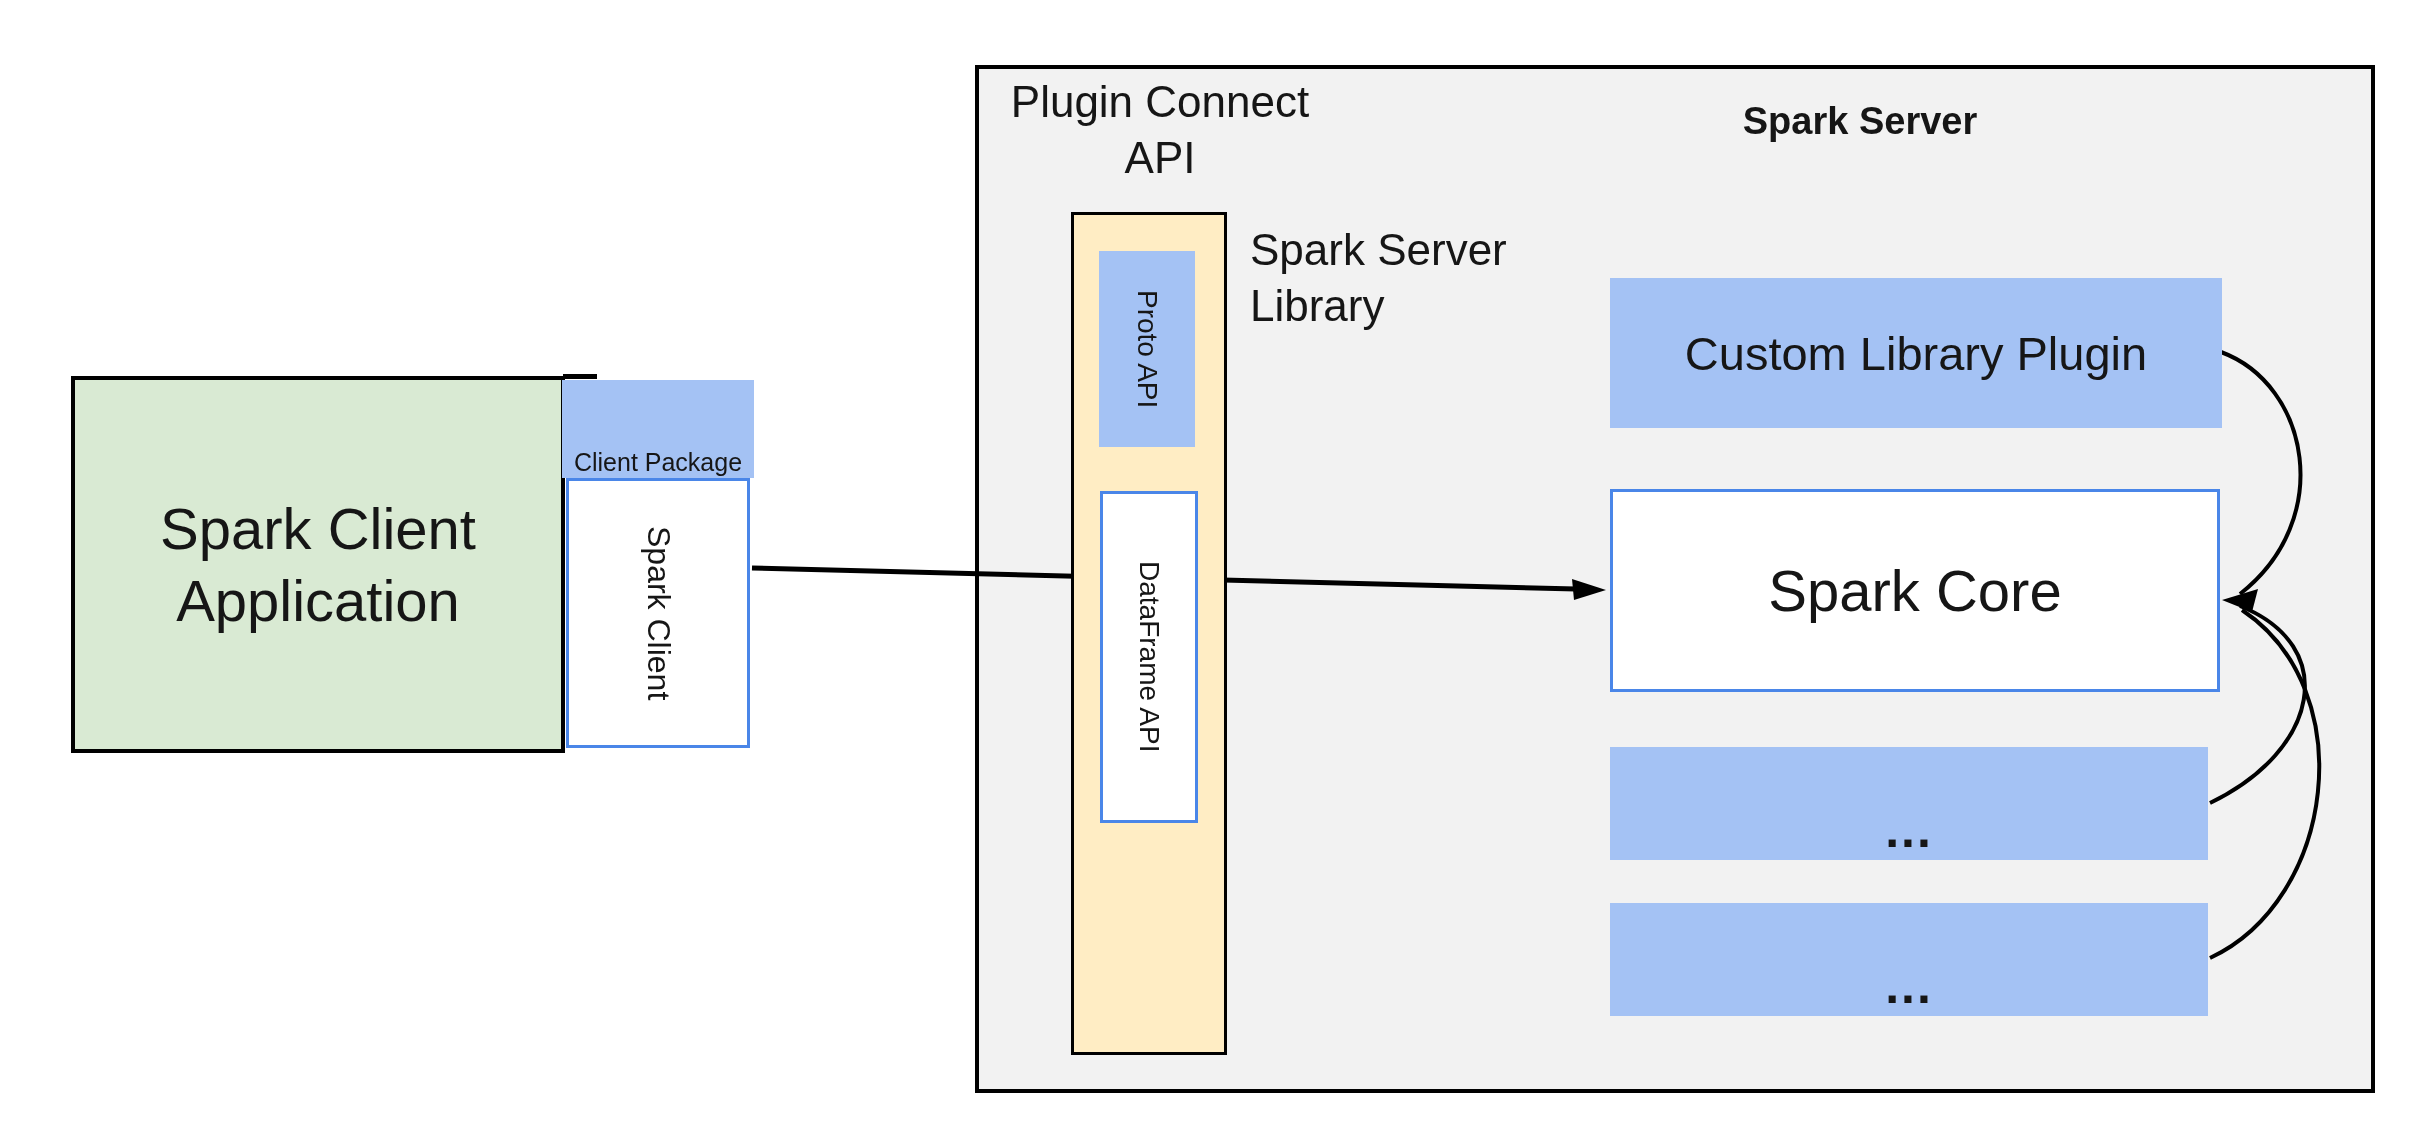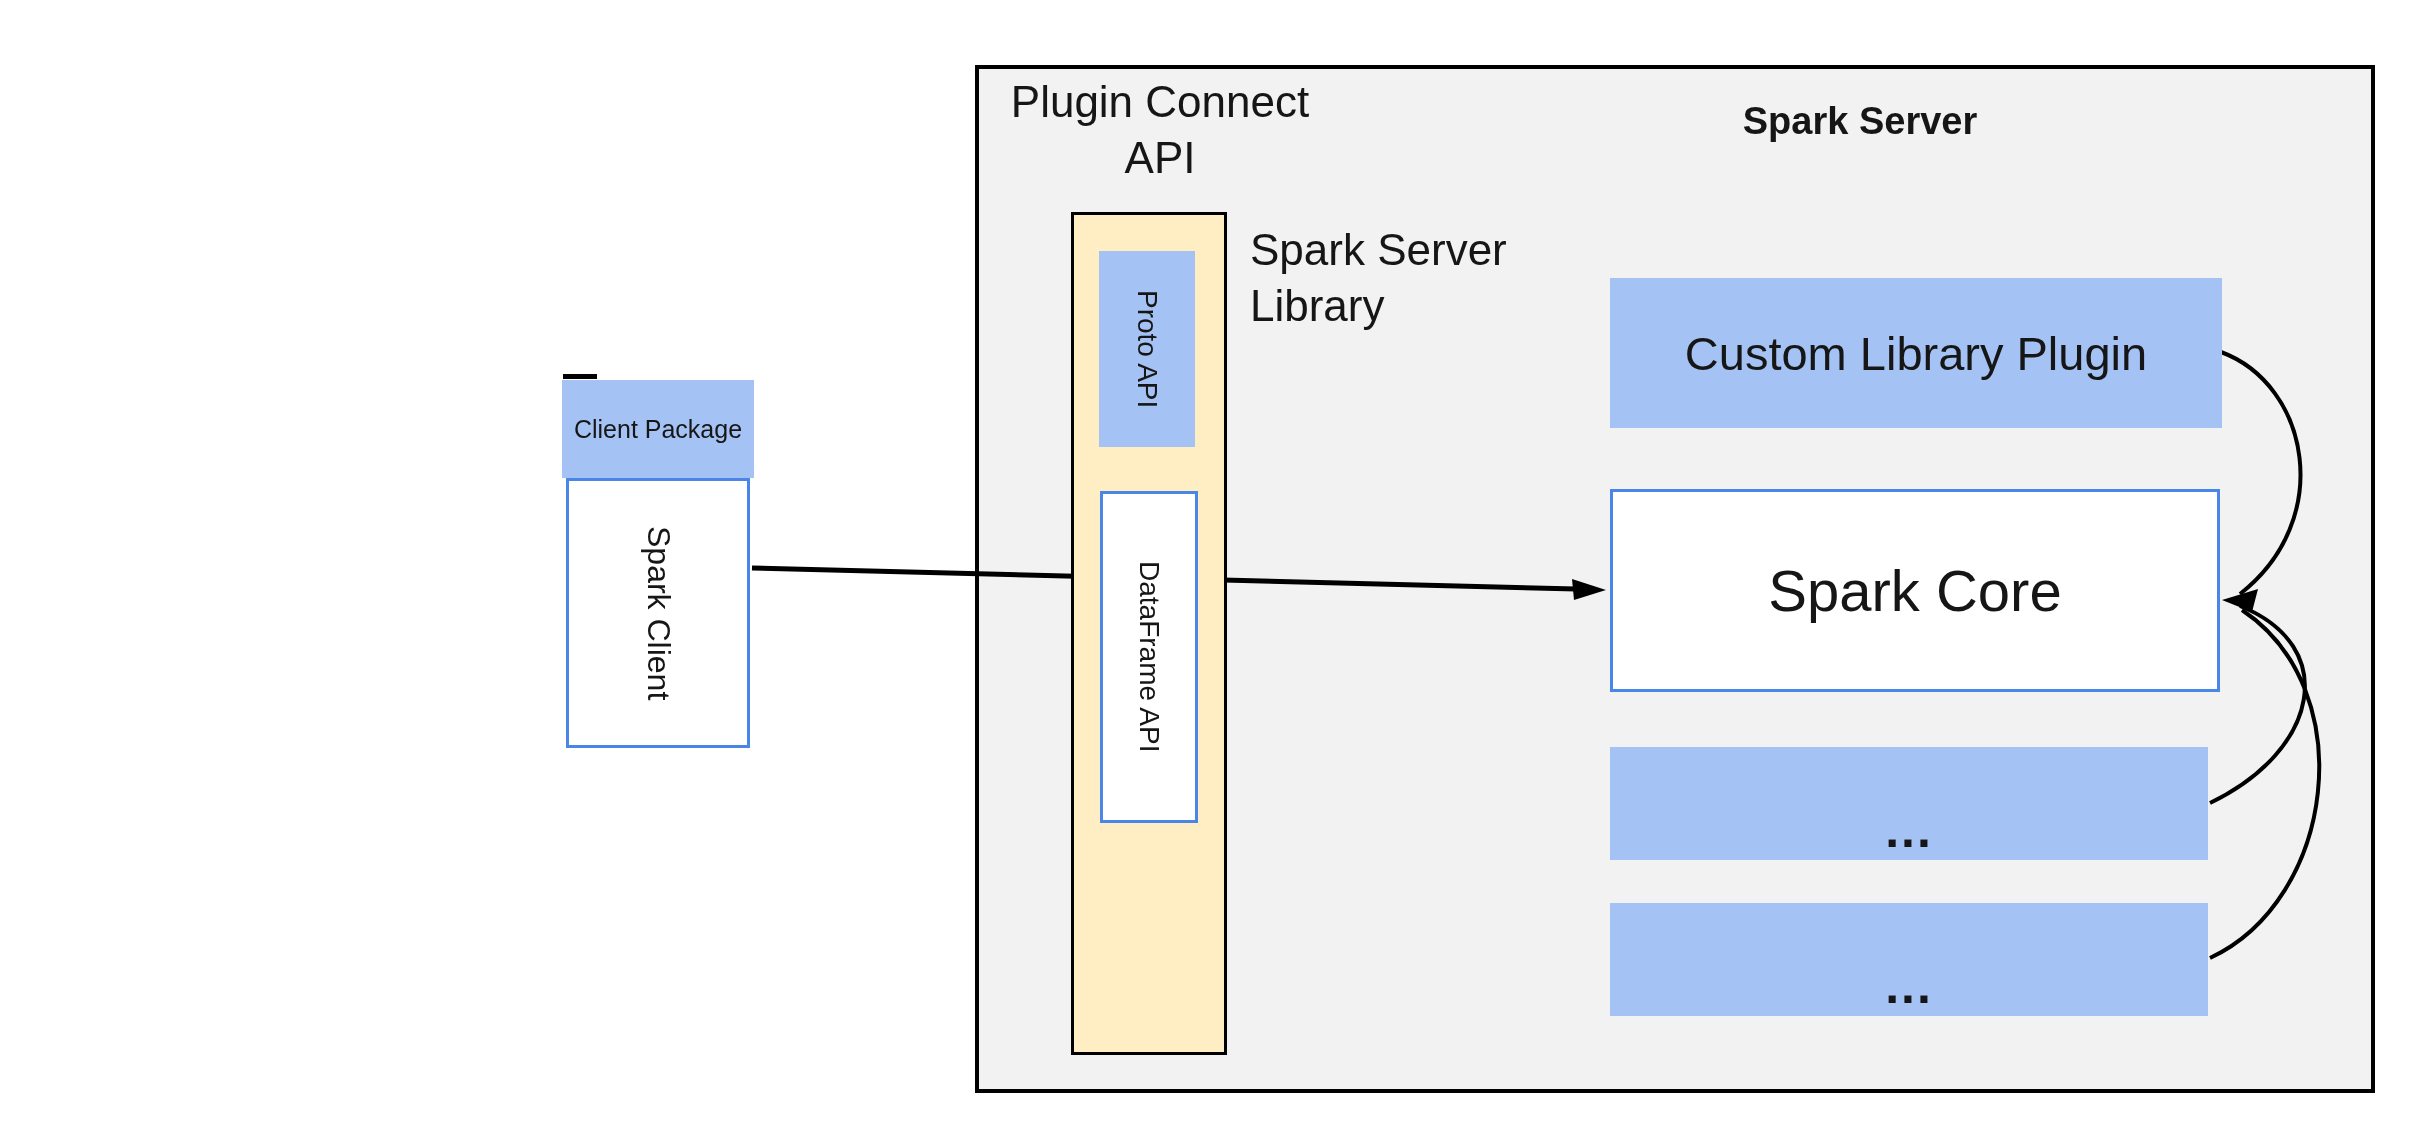--- a/index.html
+++ b/index.html
@@ -9,21 +9,21 @@
   }
   .abs{position:absolute;box-sizing:border-box;}
 
   
   #green-box{left:71px;top:376px;width:494px;height:377px;
     background:var(--green);border:4px solid #000;
     display:flex;align-items:center;justify-content:center;text-align:center;
     font-size:58px;line-height:72px;}
   #green-stub{left:563px;top:374px;width:34px;height:5px;background:#000;}
   #client-package{left:562px;top:380px;width:192px;height:98px;background:var(--blue);
-    display:flex;align-items:center;justify-content:center;text-align:center;
+    display:flex;align-items:flex-end;justify-content:center;text-align:center;
     font-size:25px;line-height:31px;}
   #spark-client-box{left:566px;top:478px;width:184px;height:270px;background:#fff;
     border:3px solid var(--blueBorder);
     display:flex;align-items:center;justify-content:center;}
   .vtext{writing-mode:vertical-rl;text-orientation:mixed;white-space:nowrap;}
   #spark-client-box .vtext{font-size:32px;}
 
   
   #server-box{left:975px;top:65px;width:1400px;height:1028px;background:var(--gray);
     border:4px solid #000;}
@@ -70,20 +70,23 @@
 
     <path d="M 2221 352 C 2310 385, 2335 520, 2240 594" fill="none" stroke="#000" stroke-width="4"></path>
 
     <polygon points="2222,600 2258,589 2252,612" fill="#000"></polygon>
 
     <path d="M 2240 606 C 2340 646, 2320 750, 2210 803" fill="none" stroke="#000" stroke-width="4"></path>
 
     <path d="M 2242 610 C 2362 690, 2335 900, 2210 958" fill="none" stroke="#000" stroke-width="4"></path>
   </svg>
 
+  <div class="abs" id="green-box">
+    <span>Spark Client Application</span>
+  </div>
   <div class="abs" id="green-stub"></div>
   <div class="abs" id="client-package">
     <span>Client Package</span>
   </div>
   <div class="abs" id="spark-client-box">
     <span class="vtext">Spark Client</span>
   </div>
 
   <div class="abs" id="connect-label">Plugin Connect API</div>
   <div class="abs" id="yellow-box"></div>

